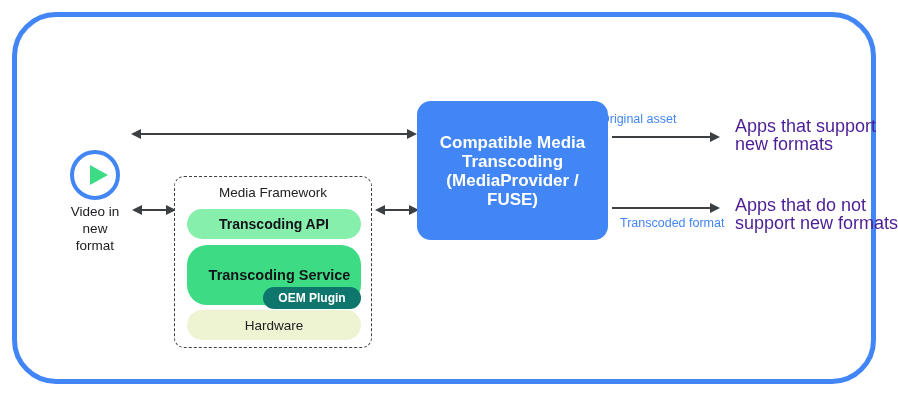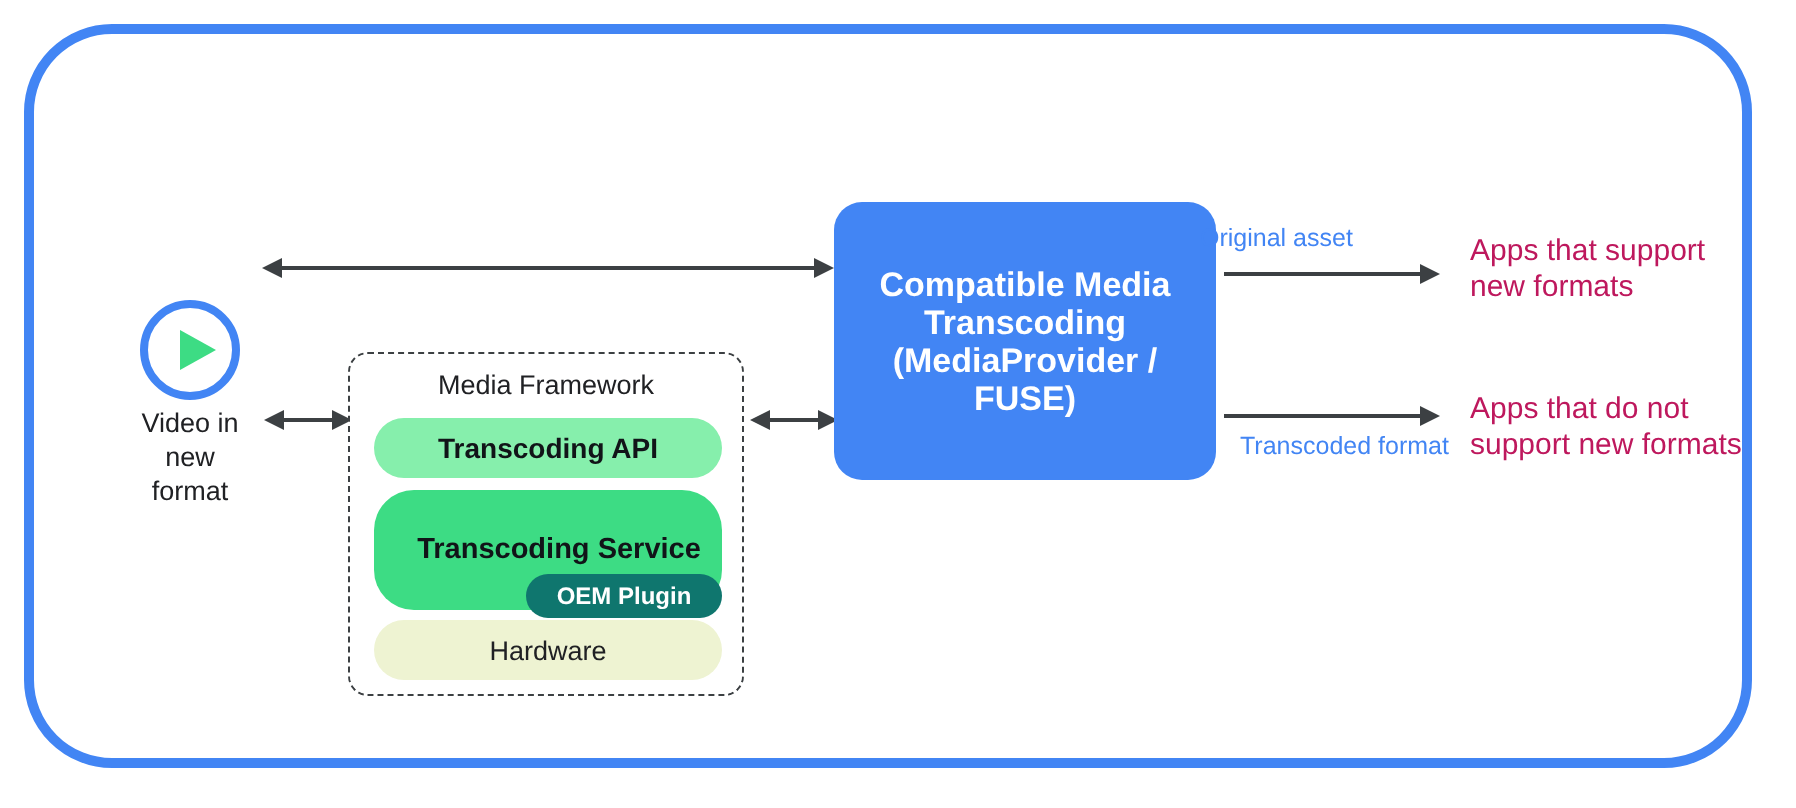--- a/index.html
+++ b/index.html
@@ -183,23 +183,23 @@
 
   
   .asset-label {
     position: absolute;
     font-size: 12.5px;
     color: #4285f4;
     white-space: nowrap;
   }
   .apps-label {
     position: absolute;
-    font-size: 15px;
+    font-size: 18px;
     line-height: 18px;
-    color: #be185d;
+    color: #4c1d95;
     white-space: nowrap;
   }
 </style>
 </head>
 <body>
 
 <div id="canvas">
 
   <div id="outer-frame"></div>
 

